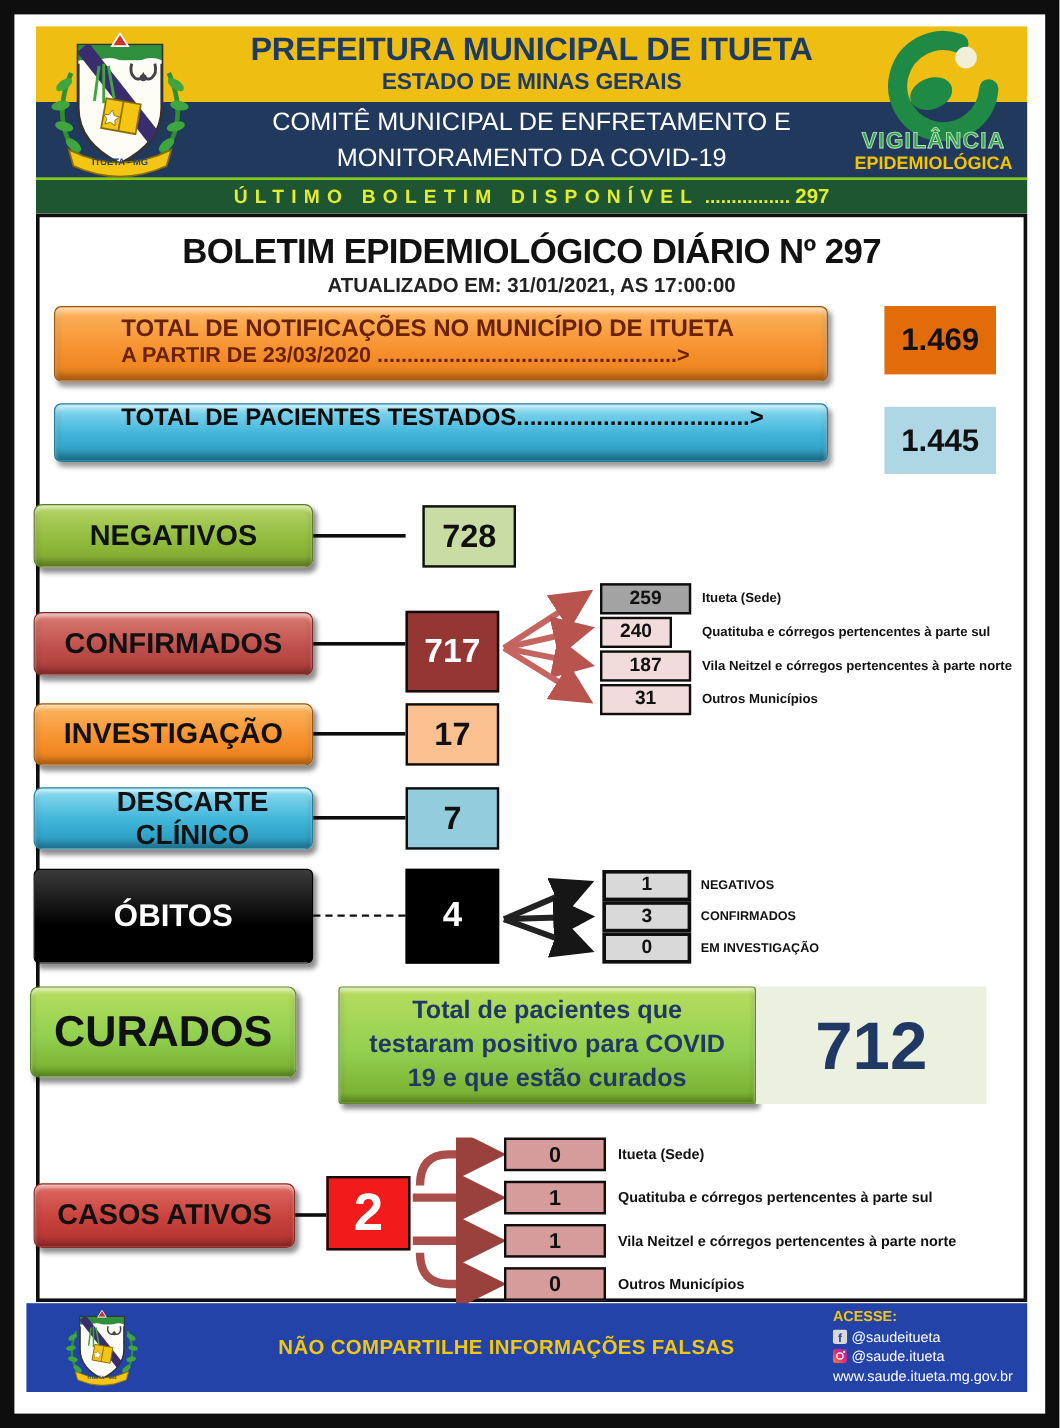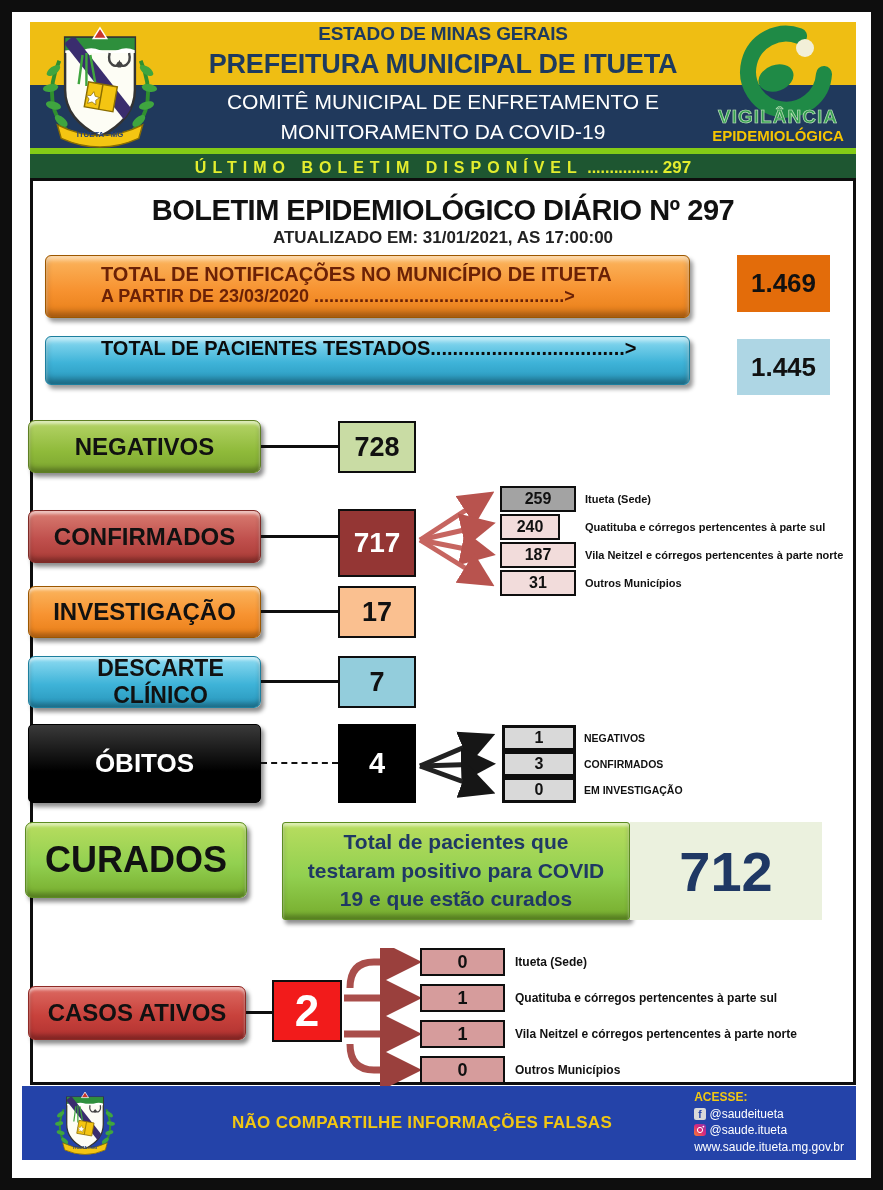--- a/index.html
+++ b/index.html
@@ -4,21 +4,21 @@
 <style>
   * { margin:0; padding:0; box-sizing:border-box; }
   body { background:#888; font-family:"Liberation Sans", sans-serif; }
   .page { position:relative; width:883px; height:1190px; background:#fff; overflow:hidden; margin:0 auto; }
   .frame { position:absolute; inset:0; border:12px solid #0e0e0e; pointer-events:none; z-index:60; }
   .abs { position:absolute; }
 
   
   .band-yellow { background:#EFBE13; }
   .band-navy   { background:#20395C; }
-  .band-green  { background:#1E5631; border-top:6px solid #84cc16; }
+  .band-green  { background:#1E5631; border-top:2px solid #84cc16; }
   .hdr-title   { color:#1d3a5f; font-weight:bold; text-align:center; letter-spacing:-0.2px; }
   .hdr-white   { color:#fff; font-weight:normal; text-align:center; }
   .green-line  { color:#E3ED2E; font-weight:bold; text-align:center; }
 
   
   .btn3d { border-radius:7px; text-align:center; font-weight:bold; color:#111;
            box-shadow: inset 0 3px 3px rgba(255,255,255,.55), inset 0 -4px 5px rgba(0,0,0,.28), 3px 4px 4px rgba(0,0,0,.45);
            display:flex; align-items:center; justify-content:center; }
   .g-green  { background:linear-gradient(#B5D468,#8FBA3A 60%,#7CA52F); border:1px solid #5E7F23; }
   .g-red    { background:linear-gradient(#D97D72,#C0504D 55%,#A93A35); border:1px solid #7f2a26; }
@@ -40,22 +40,22 @@
   .fy { color:#F2C712; font-weight:bold; }
   .fw { color:#fff; }
 </style>
 </head>
 <body>
 
 <div class="page">
 
   <div class="abs" style="left:30px; top:22px; width:826px; height:156px;">
     <div class="abs band-yellow" style="left:0; top:0; width:826px; height:63px;">
+      <div class="hdr-title" style="font-size:27px; padding-top:4px;">PREFEITURA MUNICIPAL DE ITUETA</div>
       <div class="hdr-title" style="font-size:19px; margin-top:1px;">ESTADO DE MINAS GERAIS</div>
-      <div class="hdr-title" style="font-size:27px; padding-top:4px;">PREFEITURA MUNICIPAL DE ITUETA</div>
     </div>
     <div class="abs band-navy" style="left:0; top:63px; width:826px; height:63px;">
       <div class="hdr-white" style="font-size:21px; padding-top:5px;">COMITÊ MUNICIPAL DE ENFRETAMENTO E</div>
       <div class="hdr-white" style="font-size:21px; margin-top:6px;">MONITORAMENTO DA COVID-19</div>
     </div>
     <div class="abs band-green" style="left:0; top:126px; width:826px; height:30px;">
       <div class="green-line" style="font-size:16px; line-height:27px;">
         <span style="letter-spacing:6px;">ÚLTIMO BOLETIM DISPONÍVEL</span>
         <span>................</span>
         <span style="font-size:17px;">297</span>
@@ -122,21 +122,21 @@
   </div>
   <div class="abs" style="left:737px; top:255px; width:93px; height:57px; background:#E36C0A; display:flex; align-items:center; justify-content:center; font-size:26px; font-weight:bold; color:#111;">1.469</div>
 
   <div class="abs bar3d g-cyan" style="left:45px; top:336px; width:645px; height:49px; display:flex; padding-left:55px;">
     <div style="font-size:20px; font-weight:bold; color:#0b0b0b;">TOTAL DE PACIENTES TESTADOS...................................&gt;</div>
   </div>
   <div class="abs" style="left:737px; top:339px; width:93px; height:56px; background:#AED6E4; display:flex; align-items:center; justify-content:center; font-size:26px; font-weight:bold; color:#111;">1.445</div>
 
   <div class="abs btn3d g-green" style="left:28px; top:420px; width:233px; height:53px; font-size:24px;">NEGATIVOS</div>
   <div class="abs hline" style="left:261px; top:445px; width:77px;"></div>
-  <div class="abs valbox" style="left:338px; top:421px; width:78px; height:52px; background:#C9DCA4; font-size:27px;">728</div>
+  <div class="abs valbox" style="left:352px; top:421px; width:78px; height:52px; background:#C9DCA4; font-size:27px;">728</div>
 
   <div class="abs btn3d g-red" style="left:28px; top:510px; width:233px; height:53px; font-size:24px;">CONFIRMADOS</div>
   <div class="abs hline" style="left:261px; top:535px; width:77px;"></div>
   <div class="abs valbox" style="left:338px; top:509px; width:78px; height:68px; background:#943634; color:#fff; font-size:28px;">717</div>
   <svg class="abs" style="left:416px; top:484px;" width="84" height="116">
     <defs>
         <marker id="ahr" markerWidth="7" markerHeight="7" refX="5" refY="3.5" orient="auto">
           <path d="M0,0 L7,3.5 L0,7 z" fill="#B8534E"></path>
         </marker>
       </defs>

